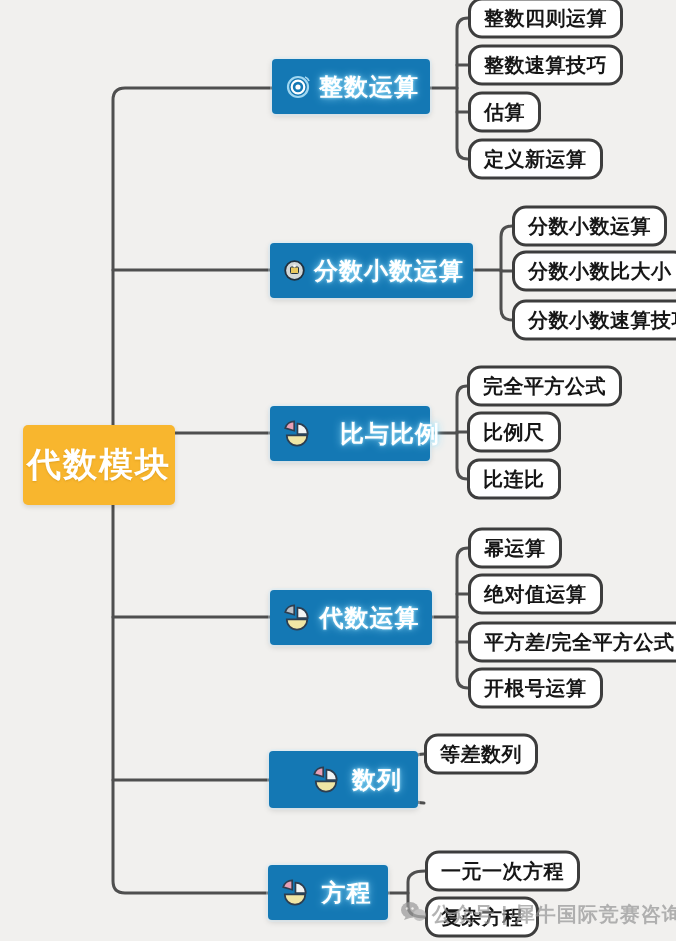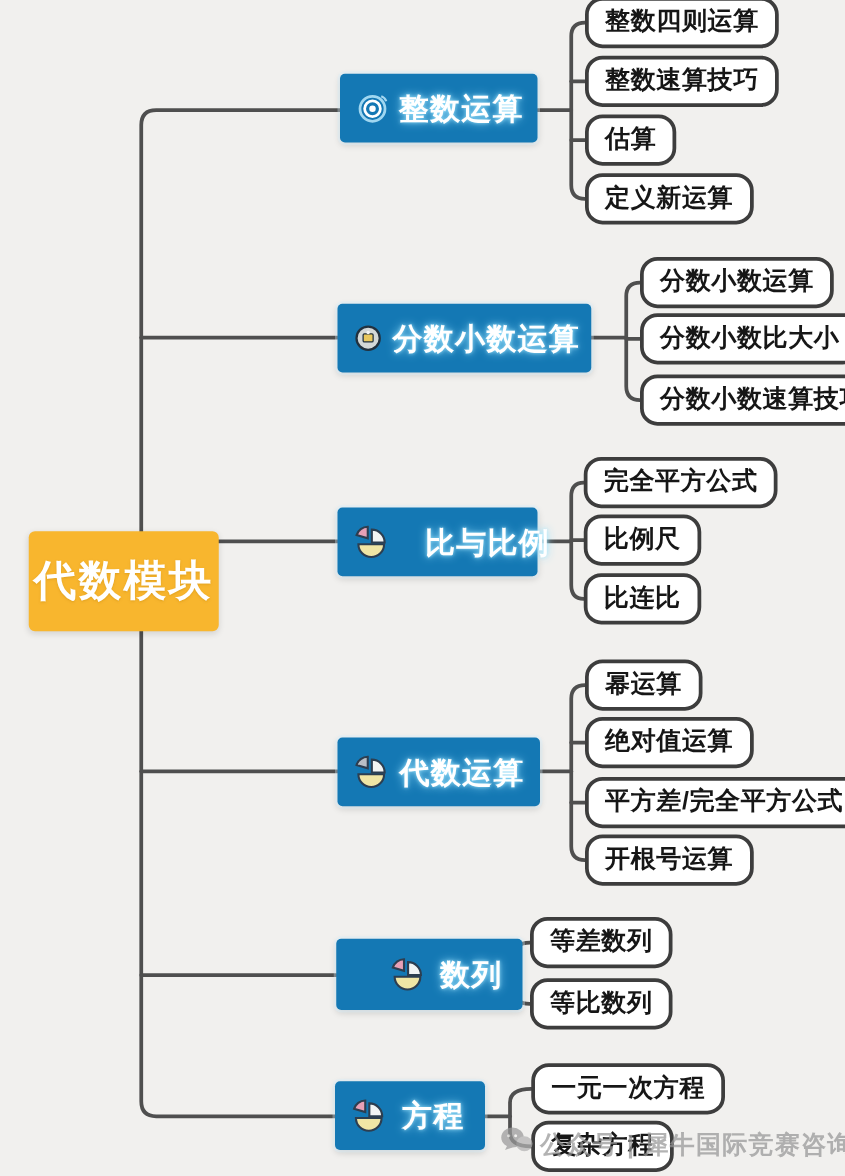--- a/index.html
+++ b/index.html
@@ -168,21 +168,21 @@
       <svg width="28" height="27" viewBox="0 0 30 28">
         <path d="M4,16 A11,11 0 0 0 26,16 Z" fill="#f0e6a5" stroke="#2d3e50" stroke-width="1.8"></path>
         <path d="M15.5,14.5 L15.5,3.5 A11,11 0 0 1 26.5,14.5 Z" fill="#f2f4f4" stroke="#2d3e50" stroke-width="1.8"></path>
         <path d="M12,11 L12,1 A10,10 0 0 0 2.4,8.2 Z" fill="#e7a0b6" stroke="#2d3e50" stroke-width="1.8"></path>
       </svg>
     </span>
     <span class="blabel">比与比例</span>
   </div>
   <div class="leaf-node" style="left:467px;top:386px;">完全平方公式</div>
   <div class="leaf-node" style="left:467px;top:432px;">比例尺</div>
-  <div class="leaf-node" style="left:467px;top:479px;">比连比</div>
+  <div class="leaf-node" style="left:467px;top:479px;border-radius:12px;">比连比</div>
 
   <div class="branch-node" style="left:270px;top:590px;width:162px;height:55px;">
     <span class="icon">
       <svg width="28" height="27" viewBox="0 0 30 28">
         <path d="M4,16 A11,11 0 0 0 26,16 Z" fill="#f0e6a5" stroke="#2d3e50" stroke-width="1.8"></path>
         <path d="M15.5,14.5 L15.5,3.5 A11,11 0 0 1 26.5,14.5 Z" fill="#f2f4f4" stroke="#2d3e50" stroke-width="1.8"></path>
         <path d="M12,11 L12,1 A10,10 0 0 0 2.4,8.2 Z" fill="#b9bfc6" stroke="#2d3e50" stroke-width="1.8"></path>
       </svg>
     </span>
     <span class="blabel">代数运算</span>
@@ -196,21 +196,20 @@
     <span class="icon">
       <svg width="28" height="27" viewBox="0 0 30 28">
         <path d="M4,16 A11,11 0 0 0 26,16 Z" fill="#f0e6a5" stroke="#2d3e50" stroke-width="1.8"></path>
         <path d="M15.5,14.5 L15.5,3.5 A11,11 0 0 1 26.5,14.5 Z" fill="#f2f4f4" stroke="#2d3e50" stroke-width="1.8"></path>
         <path d="M12,11 L12,1 A10,10 0 0 0 2.4,8.2 Z" fill="#e7a0b6" stroke="#2d3e50" stroke-width="1.8"></path>
       </svg>
     </span>
     <span class="blabel">数列</span>
   </div>
   <div class="leaf-node" style="left:424px;top:754px;">等差数列</div>
-  <div class="leaf-node" style="left:424px;top:803px;">等比数列</div>
 
   <div class="branch-node" style="left:268px;top:865px;width:120px;height:55px;">
     <span class="icon">
       <svg width="28" height="27" viewBox="0 0 30 28">
         <path d="M4,16 A11,11 0 0 0 26,16 Z" fill="#f0e6a5" stroke="#2d3e50" stroke-width="1.8"></path>
         <path d="M15.5,14.5 L15.5,3.5 A11,11 0 0 1 26.5,14.5 Z" fill="#f2f4f4" stroke="#2d3e50" stroke-width="1.8"></path>
         <path d="M12,11 L12,1 A10,10 0 0 0 2.4,8.2 Z" fill="#e7a0b6" stroke="#2d3e50" stroke-width="1.8"></path>
       </svg>
     </span>
     <span class="blabel">方程</span>

